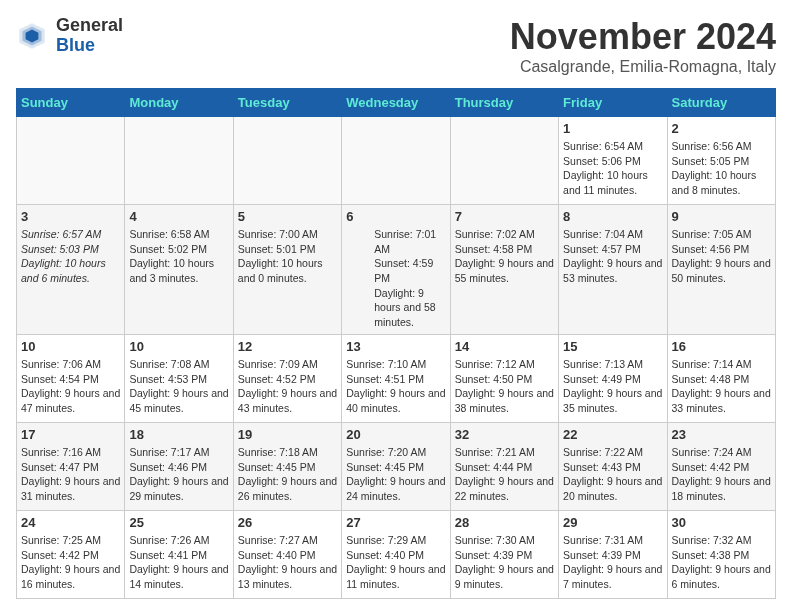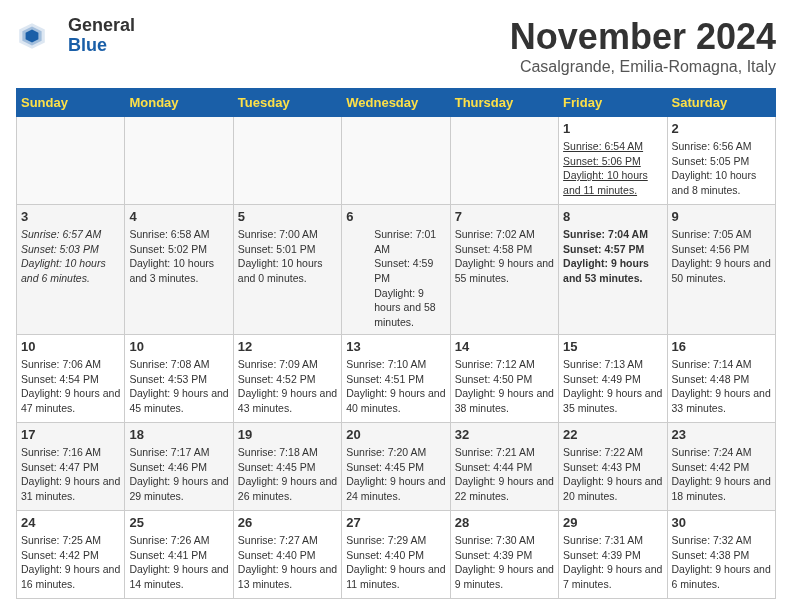--- a/index.html
+++ b/index.html
@@ -12,21 +12,21 @@
     }
     .header-section {
       display: flex;
       justify-content: space-between;
       align-items: flex-start;
       margin-bottom: 12px;
     }
     .logo {
       display: flex;
       align-items: center;
-      gap: 20px;
+      gap: 8px;
     }
     .logo-text {
       font-size: 18px;
       font-weight: bold;
       line-height: 1.1;
     }
     .logo-text .general { color: #333; }
     .logo-text .blue { color: #1a5fa8; }
     .logo-icon {
       width: 32px;
@@ -44,21 +44,21 @@
       font-size: 16px;
       color: #555;
     }
     .calendar {
       width: 100%;
       border-collapse: collapse;
       font-size: 11px;
     }
     .calendar th {
       background-color: #1a5fa8;
-      color: #fde047;
+      color: #5eead4;
       padding: 6px 4px;
       text-align: left;
       font-size: 13px;
       border: 1px solid #1a5fa8;
     }
     .calendar td {
       border: 1px solid #ccc;
       vertical-align: top;
       padding: 4px;
       width: calc(100% / 7);
@@ -119,21 +119,21 @@
   </thead>
   <tbody id="calendar-body">
   <tr>
         <td class="empty"></td>
         <td class="empty"></td>
         <td class="empty"></td>
         <td class="empty"></td>
         <td class="empty"></td>
         <td>
           <span class="day-number">1</span>
-          <div class="day-info" style="white-space: pre-line; text-decoration: underline;">Sunrise: 6:54 AM
+          <div class="day-info" style="white-space: pre-line;">Sunrise: 6:54 AM
 Sunset: 5:06 PM
 Daylight: 10 hours and 11 minutes.</div>
         </td>
         <td>
           <span class="day-number">2</span>
           <div class="day-info" style="white-space: pre-line;">Sunrise: 6:56 AM
 Sunset: 5:05 PM
 Daylight: 10 hours and 8 minutes.</div>
         </td>
       </tr>
@@ -163,21 +163,21 @@
 Daylight: 9 hours and 58 minutes.</div>
         </td>
         <td>
           <span class="day-number">7</span>
           <div class="day-info" style="white-space: pre-line;">Sunrise: 7:02 AM
 Sunset: 4:58 PM
 Daylight: 9 hours and 55 minutes.</div>
         </td>
         <td>
           <span class="day-number">8</span>
-          <div class="day-info" style="white-space: pre-line; font-weight: bold;">Sunrise: 7:04 AM
+          <div class="day-info" style="white-space: pre-line;">Sunrise: 7:04 AM
 Sunset: 4:57 PM
 Daylight: 9 hours and 53 minutes.</div>
         </td>
         <td>
           <span class="day-number">9</span>
           <div class="day-info" style="white-space: pre-line;">Sunrise: 7:05 AM
 Sunset: 4:56 PM
 Daylight: 9 hours and 50 minutes.</div>
         </td>
       </tr>

